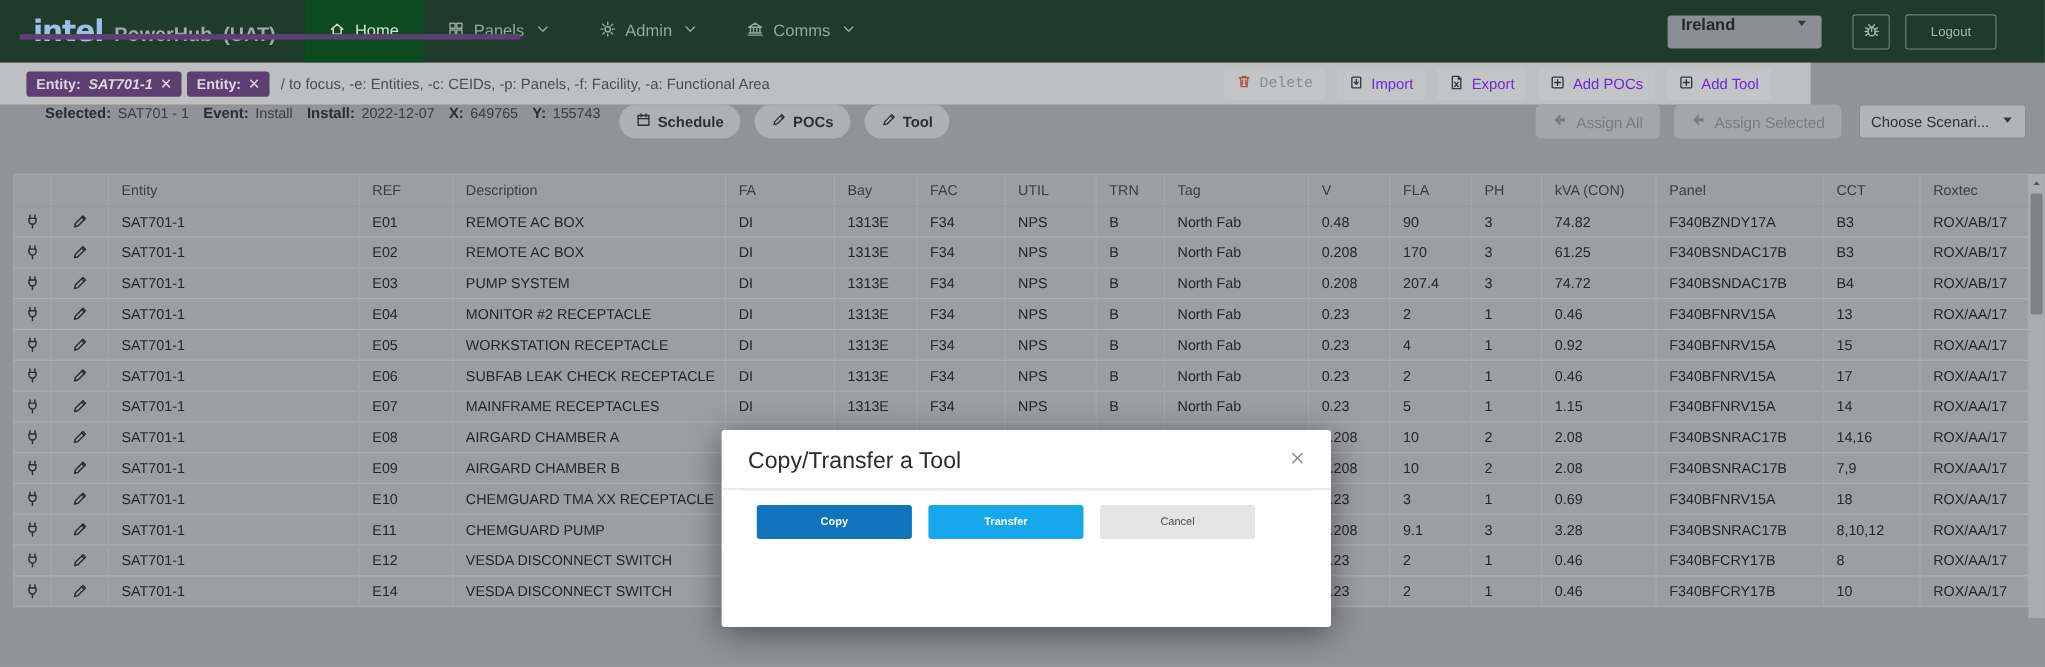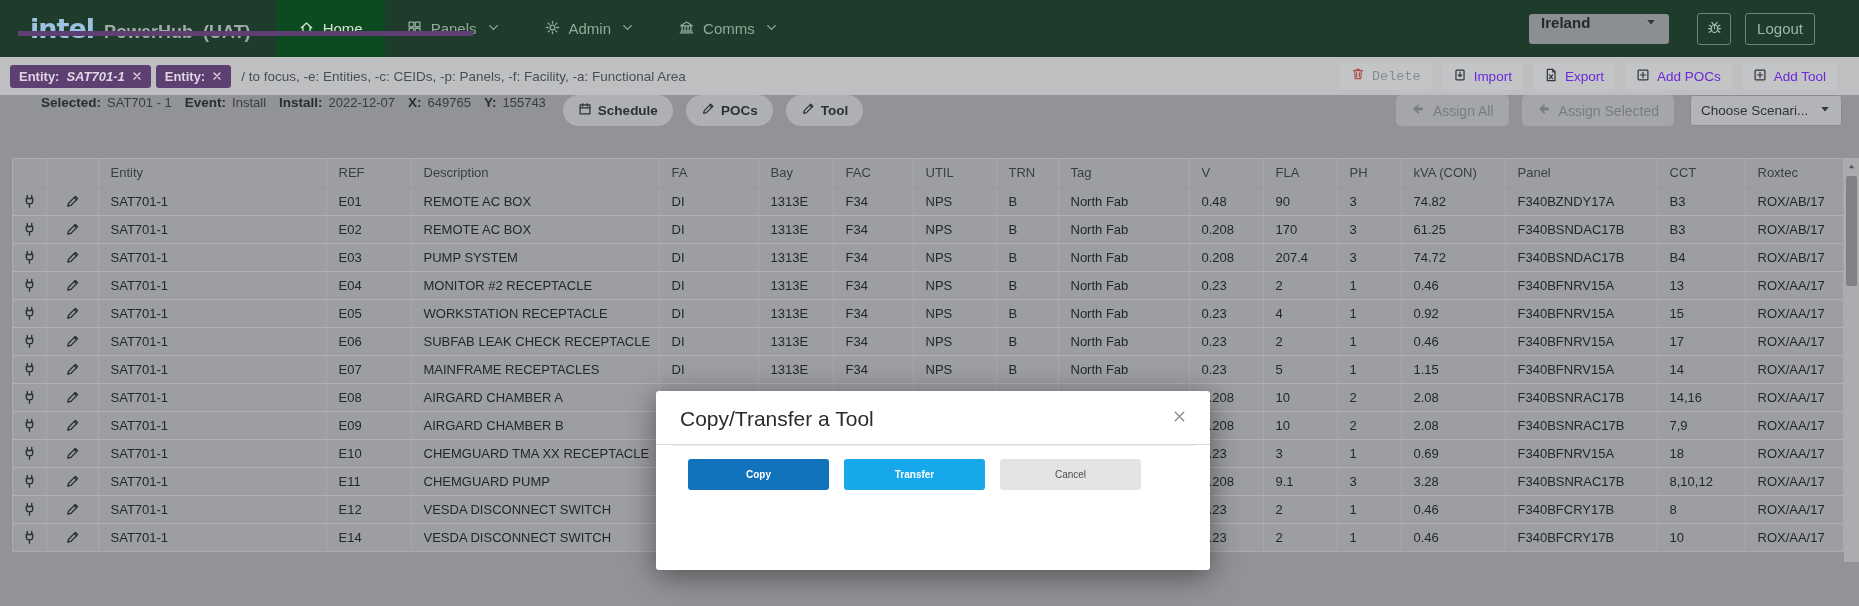--- a/index.html
+++ b/index.html
@@ -14,24 +14,24 @@
   .brand .env  { font-size:18px; font-weight:700; color:#A3A9AC; }
   .nav-items { display:flex; height:100%; }
   .nav-item { display:flex; align-items:center; gap:9px; padding:0 22px; height:100%; color:#93A99A; font-size:15px; cursor:pointer; }
   .nav-item.active { background:#0C4A1F; color:#D2E2D2; }
   .nav-item svg { width:15px; height:15px; }
   .nav-spacer { flex:1; }
   .region-select { width:140px; height:30px; background:#8B8E92; border-radius:3px; display:flex; align-items:flex-start; justify-content:space-between; padding:0 12px; color:#26292C; font-size:15px; font-weight:600; margin-right:28px; cursor:pointer; }
   .region-select svg { width:12px; height:12px; color:#33363A; }
   .icon-btn { width:34px; height:32px; border:1px solid #6E8577; border-radius:3px; background:transparent; color:#A2B5A7; display:flex; align-items:center; justify-content:center; margin-right:14px; cursor:pointer; }
   .icon-btn svg { width:15px; height:15px; }
-  .logout-btn { height:32px; border:1px solid #6E8577; border-radius:3px; background:transparent; color:#A2B5A7; font-size:15px; padding:0 11px; margin-right:44px; cursor:pointer; font-family:inherit; }
+  .logout-btn { height:32px; border:1px solid #6E8577; border-radius:3px; background:transparent; color:#A2B5A7; font-size:12px; padding:0 22px; margin-right:44px; cursor:pointer; font-family:inherit; }
 
   
-  .filter-bar { position:absolute; top:57px; left:0; width:1859px; height:38px; background:#BEBFC1; display:flex; align-items:center; padding:0 10px; }
+  .filter-bar { position:absolute; top:57px; left:0; width:1646px; height:38px; background:#BEBFC1; display:flex; align-items:center; padding:0 24px; }
   .badges { display:flex; gap:5px; }
   .badge { background:#5E3F71; color:#DED6E4; border-radius:3px; padding:4px 9px; display:flex; align-items:center; gap:7px; font-size:13px; }
   .badge .b-label { font-weight:700; }
   .badge .b-value { font-weight:700; font-style:italic; }
   .badge svg { width:10px; height:10px; cursor:pointer; }
   .search-input { flex:1; background:transparent; border:none; outline:none; font-family:inherit; font-size:13.5px; color:#35383C; padding:0 10px; min-width:100px; }
   .search-input::placeholder { color:#4B4E51; opacity:1; }
   .focus-underline { position:absolute; left:18px; top:31px; width:455px; height:5px; background:#5E3F71; }
   .filter-actions { display:flex; gap:10px; margin-right:12px; }
   .f-action { display:flex; align-items:center; gap:7px; background:#C3C4C6; border-radius:3px; padding:5px 11px; font-size:13.5px; color:#6d28d9; cursor:pointer; }

